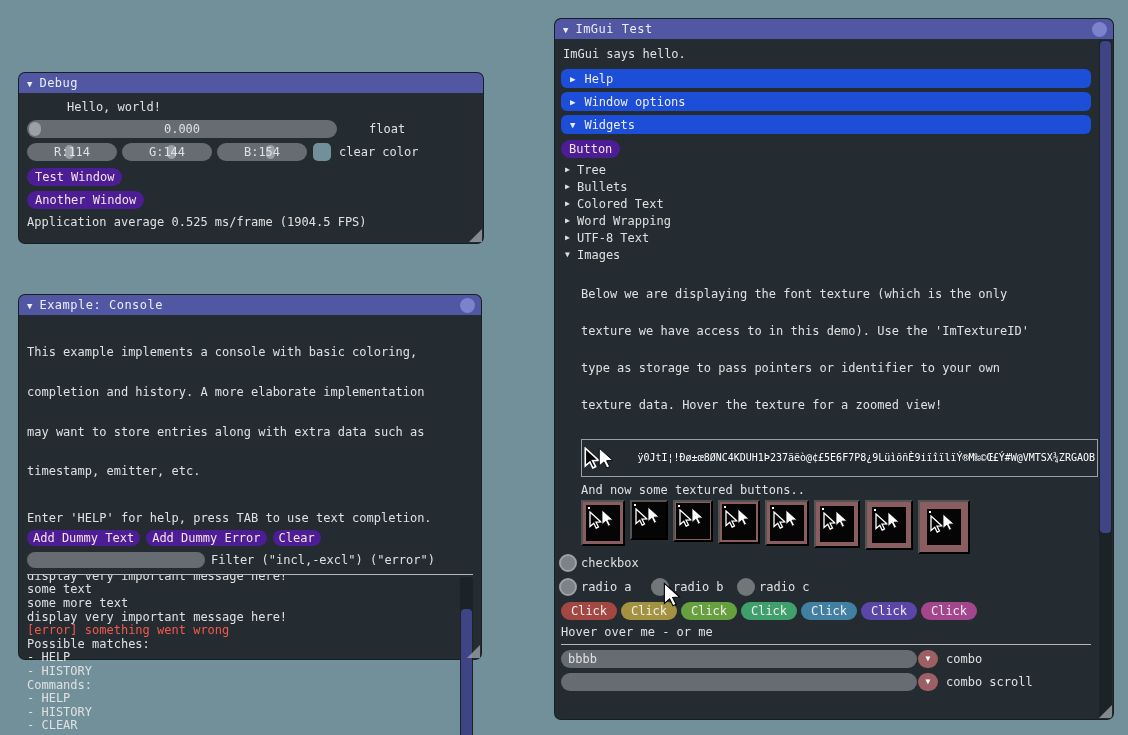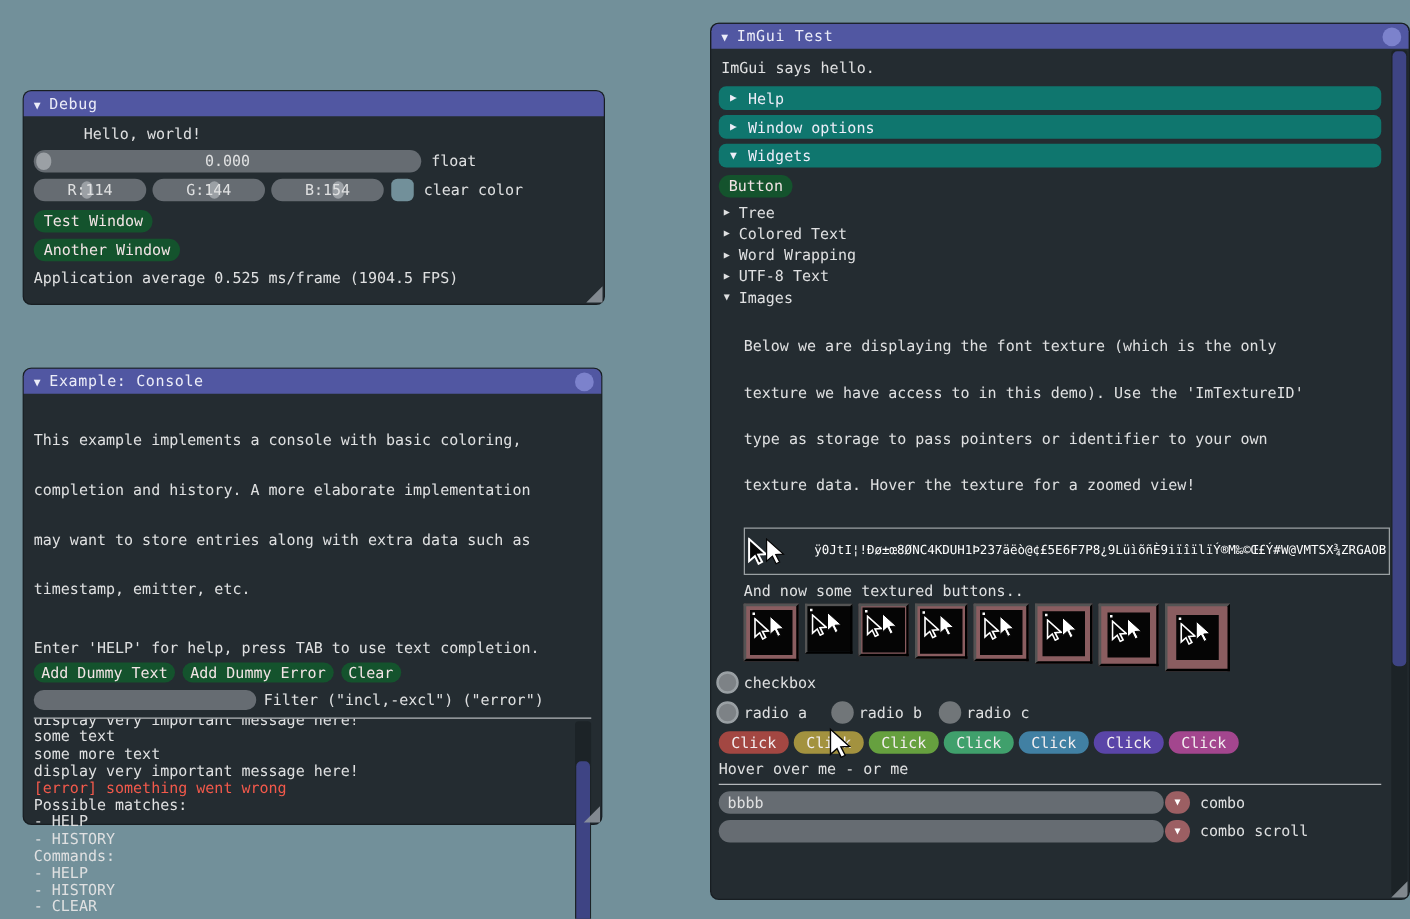--- a/index.html
+++ b/index.html
@@ -36,30 +36,30 @@
   .content { position:relative; padding:6px 8px; }
   .frame {
     background:#666c72; border-radius:9px; height:18px;
     position:relative; display:flex; align-items:center; overflow:hidden;
     flex:none;
   }
   .frame .centerval { width:100%; text-align:center; position:relative; z-index:2; }
   .frame .leftval { padding-left:7px; position:relative; z-index:2; white-space:pre; }
   .grab { position:absolute; top:2px; height:14px; background:#9ba0a5; border-radius:6px; z-index:1; }
   .rbtn {
-    background:#14532d; color:#f2e4e5; border-radius:9px; height:18px;
+    background:#4c1d95; color:#f2e4e5; border-radius:9px; height:18px;
     display:inline-flex; align-items:center; padding:0 8px; border:none;
     font:inherit; white-space:pre; flex:none;
   }
   .rbtn.small { height:16px; border-radius:8px; padding:0 6px; }
   .row { display:flex; align-items:center; }
   .lbl { margin-left:8px; white-space:pre; }
   .sep { height:1px; background:#cdd0d2; opacity:.85; }
   .cheader {
-    background:#0f766e; height:19px; border-radius:6px;
+    background:#1d4ed8; height:19px; border-radius:6px;
     display:flex; align-items:center; padding:0 9px; margin-bottom:4px; color:#ecedf8;
   }
   .cheader .tri-r, .cheader .tri-d { margin-right:9px; font-size:8px; }
   .treerow { display:flex; align-items:center; height:17px; }
   .treerow .arr { width:16px; font-size:8px; padding-left:4px; }
   .treerow .arr.tri-r::before, .treerow .arr.tri-d::before { font-size:8px; }
   .logline { height:13.6px; line-height:13.6px; white-space:pre; }
   .sb-track { position:absolute; background:#1c2327; border-radius:3px; }
   .sb-grab  { position:absolute; left:1px; right:1px; background:#3e4484; border-radius:4px; }
   .grip {
@@ -106,21 +106,21 @@
   </defs>
 </svg>
 
 <div class="window" style="left:18px; top:72px; width:466px; height:172px;">
   <div class="titlebar">
     <span class="tri-d"></span>
     <span class="title-text">Debug</span>
   </div>
   <div class="content" style="padding:5px 8px;">
     <div style="margin:2px 0 6px 0;padding-left:40px;">Hello, world!</div>
-    <div class="row" style="margin-bottom:5px;">
+    <div class="row" style="margin-bottom:5px;gap:24px;">
       <div class="frame" style="width:310px;">
         <div class="grab" style="left:2px; width:12px;"></div>
         <div class="centerval">0.000</div>
       </div>
       <span class="lbl">float</span>
     </div>
     <div class="row" style="margin-bottom:7px;">
       <div class="frame" style="width:90px;">
         <div class="grab" style="left:38px; width:9px;"></div>
         <div class="centerval">R:114</div>
@@ -185,21 +185,21 @@
       </div>
       <div class="sb-track" style="right:0; top:2px; bottom:2px; width:13px;">
         <div class="sb-grab" style="top:32px; height:150px;"></div>
       </div>
     </div>
 
   </div>
   <div class="grip"></div>
 </div>
 
-<div class="window" style="left:568px; top:18px; width:560px; height:702px; overflow:hidden;">
+<div class="window" style="left:554px; top:18px; width:560px; height:702px; overflow:hidden;">
   <div class="titlebar">
     <span class="tri-d"></span>
     <span class="title-text">ImGui Test</span>
     <span class="closebtn"></span>
   </div>
   <div class="content" style="padding:6px 22px 0 6px;">
     <div style="margin:2px 0 8px 2px;">ImGui says hello.</div>
 
     <div class="cheader">
       <span class="tri-r"></span>
@@ -212,20 +212,24 @@
     <div class="cheader">
       <span class="tri-d"></span>
       <span>Widgets</span>
     </div>
 
     <button class="rbtn" style="margin:2px 0 3px 0;">Button</button>
 
     <div class="treerow">
       <span class="arr tri-r"></span>
       <span>Tree</span>
+    </div>
+    <div class="treerow">
+      <span class="arr tri-r"></span>
+      <span>Bullets</span>
     </div>
     <div class="treerow">
       <span class="arr tri-r"></span>
       <span>Colored Text</span>
     </div>
     <div class="treerow">
       <span class="arr tri-r"></span>
       <span>Word Wrapping</span>
     </div>
     <div class="treerow">

